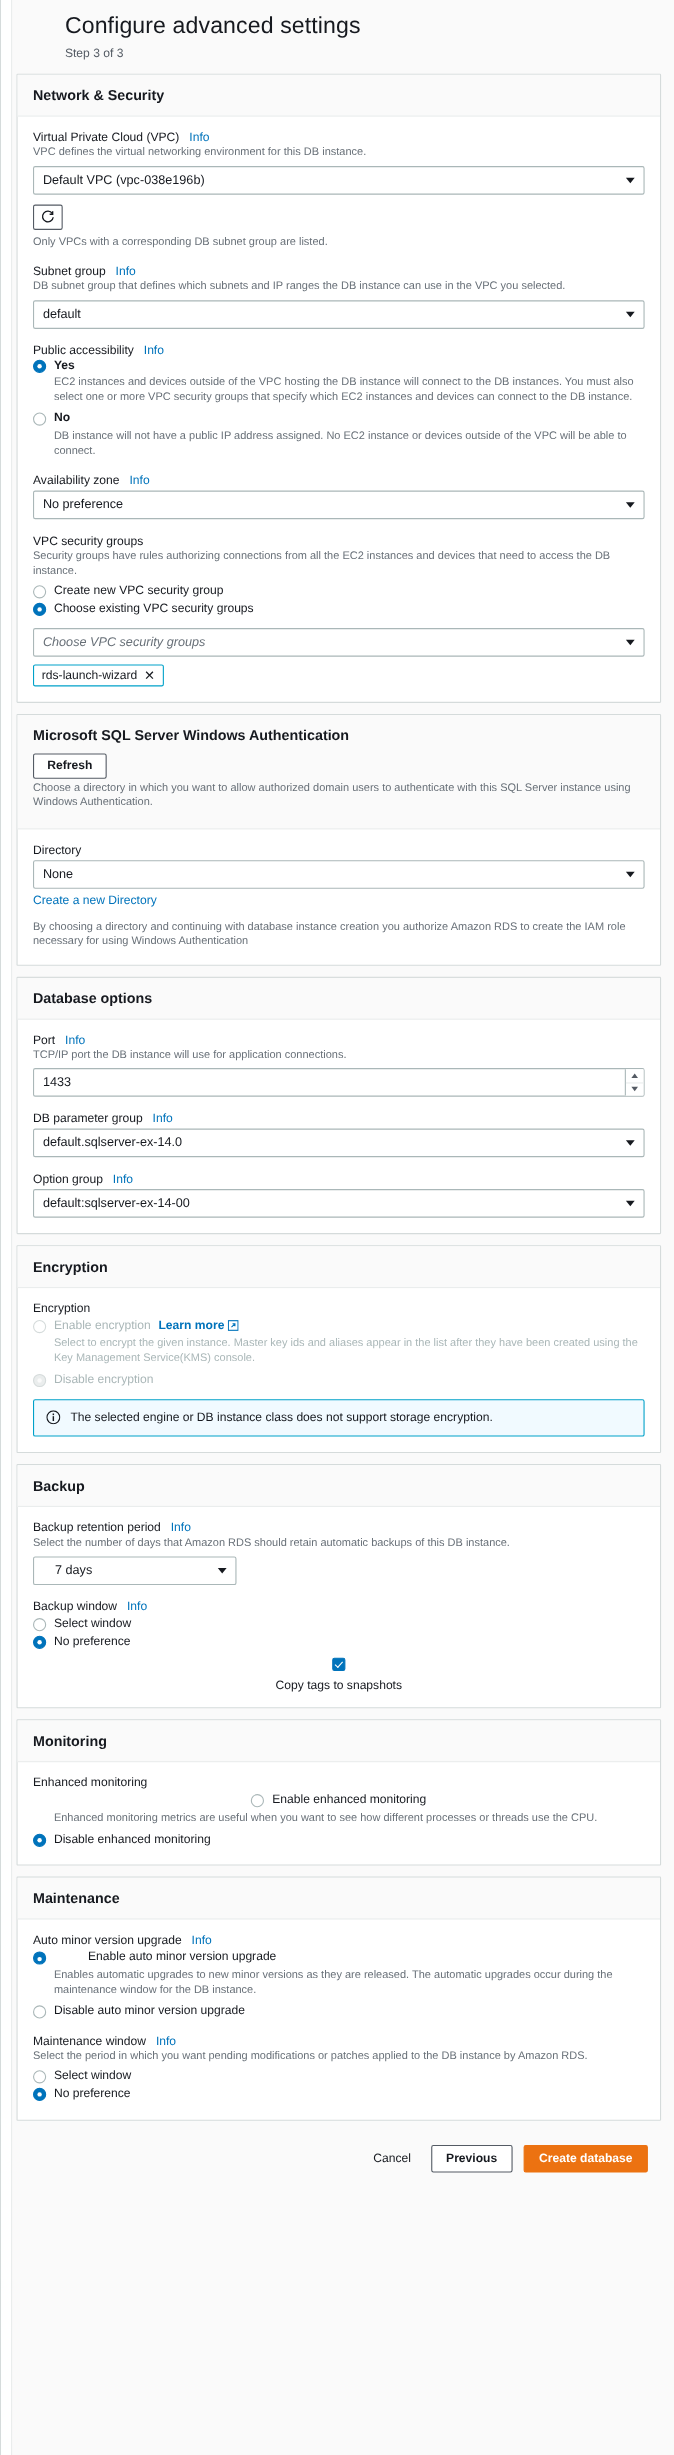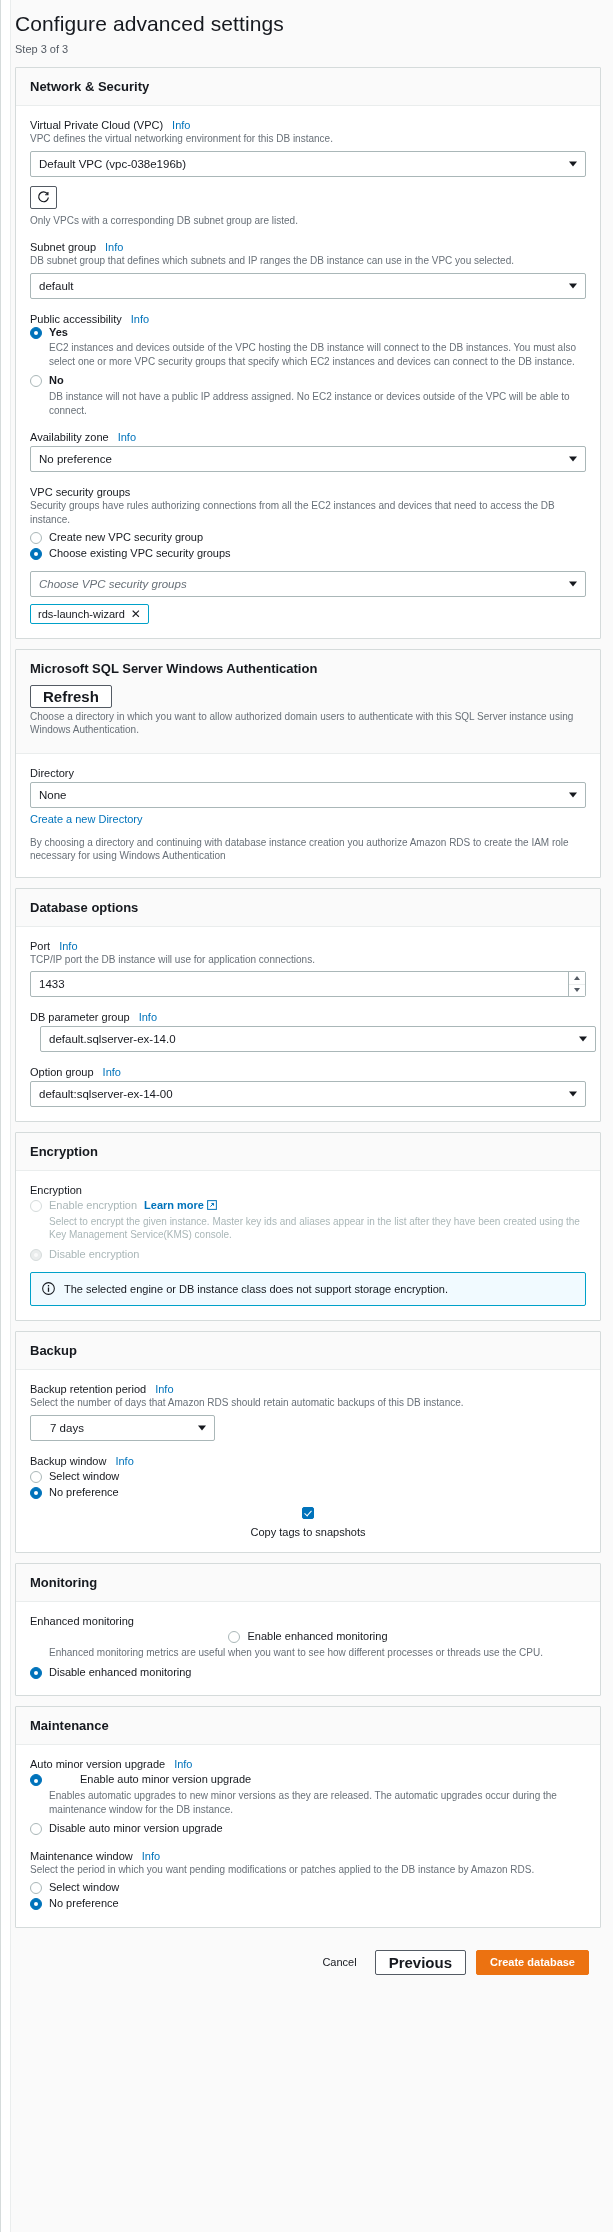--- a/index.html
+++ b/index.html
@@ -24,20 +24,21 @@
     left: 0; top: 0; bottom: 0;
     width: 10px;
     background: #ffffff;
     border-right: 1px solid #eaeded;
   }
   .content {
     padding: 0 12px 0 14px;
   }
   .page-header {
     padding: 12px 0 2px 0;
+    margin-left: 44px;
   }
   h1.page-title {
     font-size: 21px;
     font-weight: normal;
     margin: 0 0 7px 0;
     color: #16191f;
     letter-spacing: 0.1px;
   }
   .step-text {
     font-size: 11px;
@@ -206,21 +207,21 @@
   }
   .btn {
     display: inline-flex;
     align-items: center;
     justify-content: center;
     height: 23px;
     padding: 0 12px;
     border: 1px solid #545b64;
     border-radius: 2px;
     background: #ffffff;
-    font-size: 15px;
+    font-size: 11px;
     font-weight: bold;
     color: #16191f;
     cursor: pointer;
   }
   .link {
     color: #0073bb;
     font-size: 11px;
     text-decoration: none;
     cursor: pointer;
     display: inline-block;
@@ -499,21 +500,21 @@
                 </div>
             </div>
           </div>
         </div>
 
         <div class="field">
           <div class="label-row">
             <span class="field-label">DB parameter group</span>
             <span class="info-link">Info</span>
           </div>
-          <div class="select" style="margin-top:3px;margin-left:10px;">
+          <div class="select" style="margin-top:3px;">
             <span>default.sqlserver-ex-14.0</span>
             <span class="caret"></span>
           </div>
         </div>
 
         <div class="field">
           <div class="label-row">
             <span class="field-label">Option group</span>
             <span class="info-link">Info</span>
           </div>

